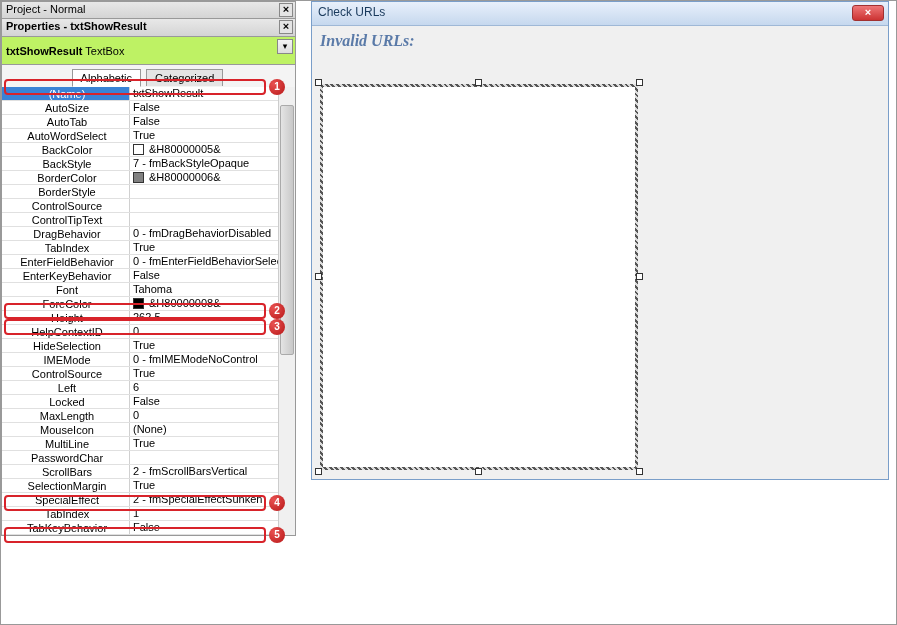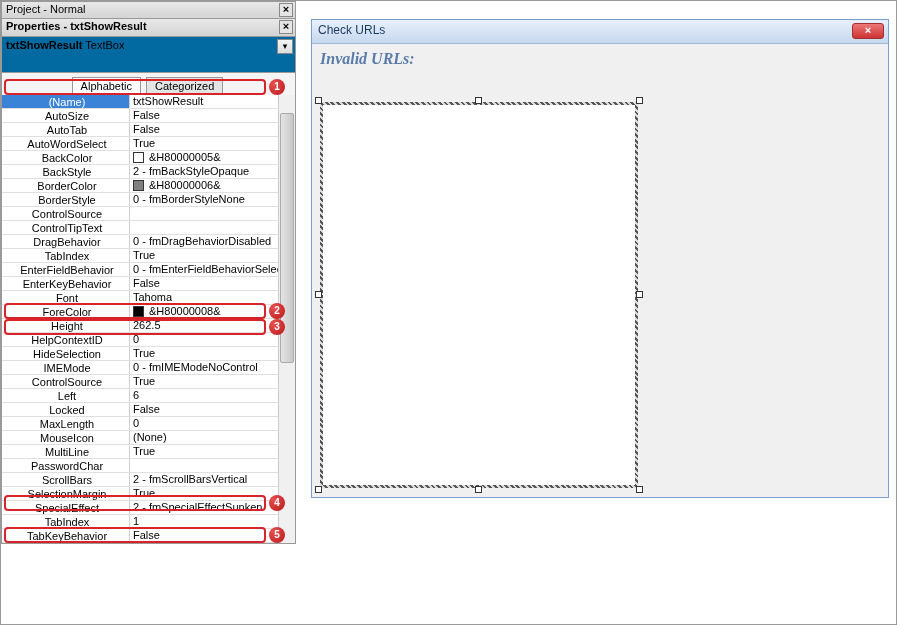--- a/index.html
+++ b/index.html
@@ -2,39 +2,39 @@
 <html><head>
 <meta charset="utf-8">
 <style>
 * { box-sizing: border-box; margin: 0; padding: 0; }
 body { font-family: Tahoma, sans-serif; font-size: 11px; background: #fff; width: 897px; height: 625px; position: relative; overflow: hidden; border: 1px solid #999; }
 .left-panel { position: absolute; left: 0; top: 0; width: 295px; height: 623px; }
 .project-header { background: linear-gradient(#e8e8e8,#d4d4d4); border: 1px solid #999; height: 18px; padding: 1px 4px; font-size: 11px; position: relative; }
 .project-header .close-x { position: absolute; right: 2px; top: 1px; width: 14px; height: 14px; border: 1px solid #888; background: #e4e4e4; text-align: center; line-height: 11px; font-family: Arial; font-size: 11px; font-weight: bold; }
 .props-header { background: linear-gradient(#e8e8e8,#d4d4d4); border: 1px solid #999; border-top: none; height: 18px; padding: 1px 4px; font-size: 11px; font-weight: bold; position: relative; }
 .props-header .close-x { position: absolute; right: 2px; top: 1px; width: 14px; height: 14px; border: 1px solid #888; background: #e4e4e4; text-align: center; line-height: 11px; font-family: Arial; font-size: 11px; font-weight: bold; }
-.object-selector { border: 1px solid #999; border-top: none; height: 36px; padding: 2px 4px; font-size: 11px; background: #0369a1; position: relative; }
+.object-selector { border: 1px solid #999; border-top: none; height: 28px; padding: 8px 4px; font-size: 11px; background: #bef264; position: relative; }
 .object-selector b { font-weight: bold; }
 .object-selector .dd { position: absolute; right: 2px; top: 2px; width: 16px; height: 15px; border: 1px solid #888; background: linear-gradient(#f4f4f4,#ddd); text-align: center; line-height: 13px; font-size: 9px; }
 .tabs-area { border: 1px solid #999; border-top: none; text-align: center; }
 .tabs-row { padding: 3px 3px 0 3px; background: #f4f4f4; height: 22px; }
 .tab { display: inline-block; padding: 2px 8px; border: 1px solid #999; border-bottom: none; margin-right: 2px; background: #e4e4e4; font-size: 11px; position: relative; top: 1px; }
 .tab.active { background: #fff; border-bottom: 1px solid #fff; }
 .prop-grid { background: #fff; position: relative; }
 .prop-row { display: flex; height: 14px; line-height: 15px; font-size: 11px; border-bottom: 1px solid #e0e0e0; }
 .prop-row .k { width: 128px; padding-left: 3px; border-right: 1px solid #d0d0d0; white-space: nowrap; overflow: hidden; }
 .prop-row .v { flex: 1; padding-left: 3px; white-space: nowrap; overflow: hidden; display: flex; align-items: center; }
 .prop-row.selected .k { background: #3a83d6; color: #fff; }
 .prop-row.selected .v { background: #fff; }
 .swatch { width: 11px; height: 11px; border: 1px solid #333; margin-right: 5px; display: inline-block; }
 .hl { position: absolute; border: 2px solid #d8232a; border-radius: 4px; pointer-events: none; }
 .badge { position: absolute; width: 16px; height: 16px; border-radius: 50%; background: radial-gradient(circle at 30% 30%, #e85050, #b81818); color: #fff; font-size: 10px; font-weight: bold; text-align: center; line-height: 16px; pointer-events: none; }
 .scroll-track { position: absolute; right: 0; top: 0; bottom: 0; width: 17px; background: #f0f0f0; border-left: 1px solid #ccc; }
 .scroll-thumb { position: absolute; left: 1px; right: 1px; top: 18px; height: 250px; background: linear-gradient(to right,#e4e4e4,#c8c8c8); border: 1px solid #aaa; border-radius: 2px; }
-.form-designer { position: absolute; left: 310px; top: 18px; width: 578px; height: 479px; border: 1px solid #7a9ec9; background: linear-gradient(#dbe6f4,#c1d4ec 18px, #f0f0f0 18px); }
+.form-designer { position: absolute; left: 310px; top: 0; width: 578px; height: 479px; border: 1px solid #7a9ec9; background: linear-gradient(#dbe6f4,#c1d4ec 18px, #f0f0f0 18px); }
 .form-titlebar { height: 24px; background: linear-gradient(#e8f0fb,#c6d8ee); border-bottom: 1px solid #9fb8d6; position: relative; padding: 3px 6px; font-size: 12px; color: #1a3a5c; }
 .form-close { position: absolute; right: 4px; top: 3px; width: 32px; height: 16px; border: 1px solid #a03030; border-radius: 3px; background: linear-gradient(#e77,#c33); color: #fff; text-align: center; line-height: 13px; font-weight: bold; font-size: 11px; }
 .form-body { position: absolute; top: 24px; left: 0; right: 0; bottom: 0; background-image: radial-gradient(circle,#888 0.6px,transparent 0.6px); background-size: 8px 8px; background-position: 4px 4px; background-color: #f0f0f0; }
 .invalid-label { position: absolute; left: 8px; top: 6px; font-family: Tahoma; font-style: italic; font-size: 16px; font-weight: bold; color: #5a7aa8; }
 .txtbox-wrap { position: absolute; left: 8px; top: 58px; width: 318px; height: 386px; }
 .txtbox { width: 100%; height: 100%; background: #fff; border: 1px solid #888; box-shadow: inset 1px 1px 1px rgba(0,0,0,.2); }
 .sel-border { position: absolute; left: -3px; top: -3px; right: -3px; bottom: -3px; border: 3px solid transparent; background: repeating-linear-gradient(45deg,#555 0,#555 2px,#ddd 2px,#ddd 4px); background-clip: padding-box; }
 .sel-border::before { content:""; position:absolute; left:3px; top:3px; right:3px; bottom:3px; background:#fff; }
 .handle { position: absolute; width: 7px; height: 7px; background: #fff; border: 1px solid #333; }
 </style>
@@ -92,35 +92,32 @@
         <div class="prop-row">
           <div class="k">BackColor</div>
           <div class="v">
             <span class="swatch" style="background: rgb(255, 255, 255);"></span>
             <span>&amp;H80000005&amp;</span>
           </div>
         </div>
         <div class="prop-row">
           <div class="k">BackStyle</div>
           <div class="v">
-            <span>2 - fmBackStyleOpaque</span>
+            <span>7 - fmBackStyleOpaque</span>
           </div>
         </div>
         <div class="prop-row">
           <div class="k">BorderColor</div>
           <div class="v">
             <span class="swatch" style="background: rgb(128, 128, 128);"></span>
             <span>&amp;H80000006&amp;</span>
           </div>
         </div>
         <div class="prop-row">
           <div class="k">BorderStyle</div>
-          <div class="v">
-            <span>0 - fmBorderStyleNone</span>
-          </div>
         </div>
         <div class="prop-row">
           <div class="k">ControlSource</div>
           <div class="v">
             <span></span>
           </div>
         </div>
         <div class="prop-row">
           <div class="k">ControlTipText</div>
           <div class="v">

